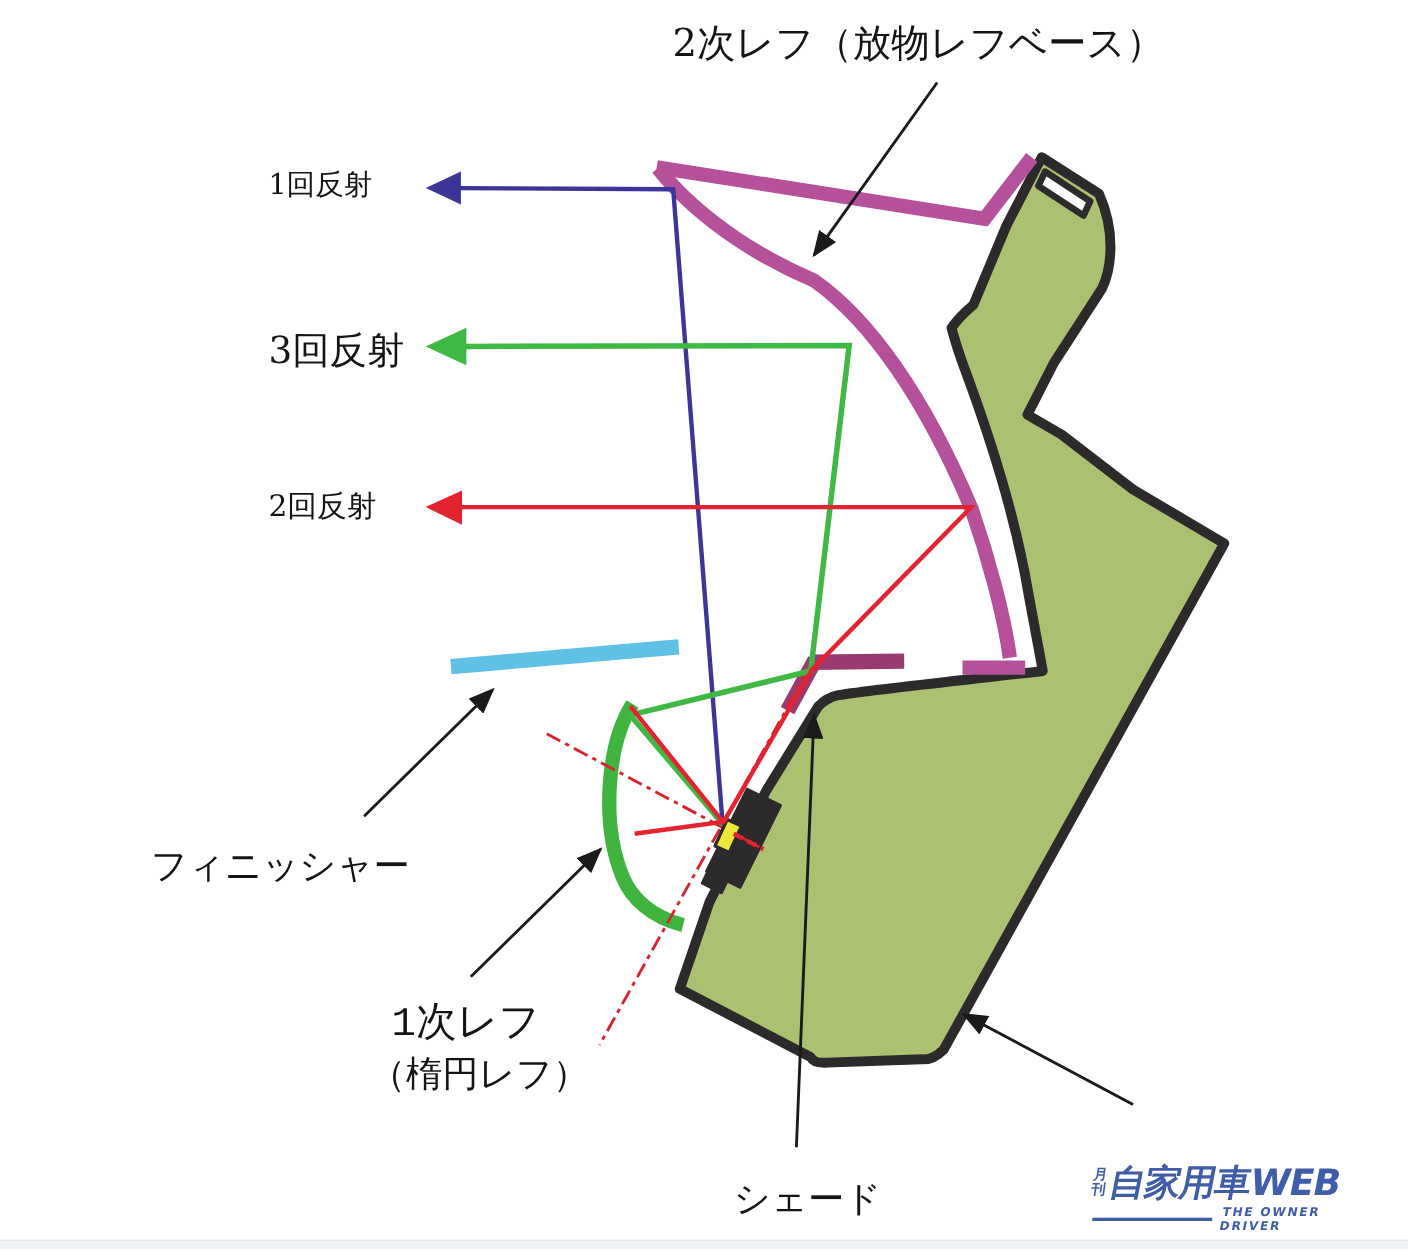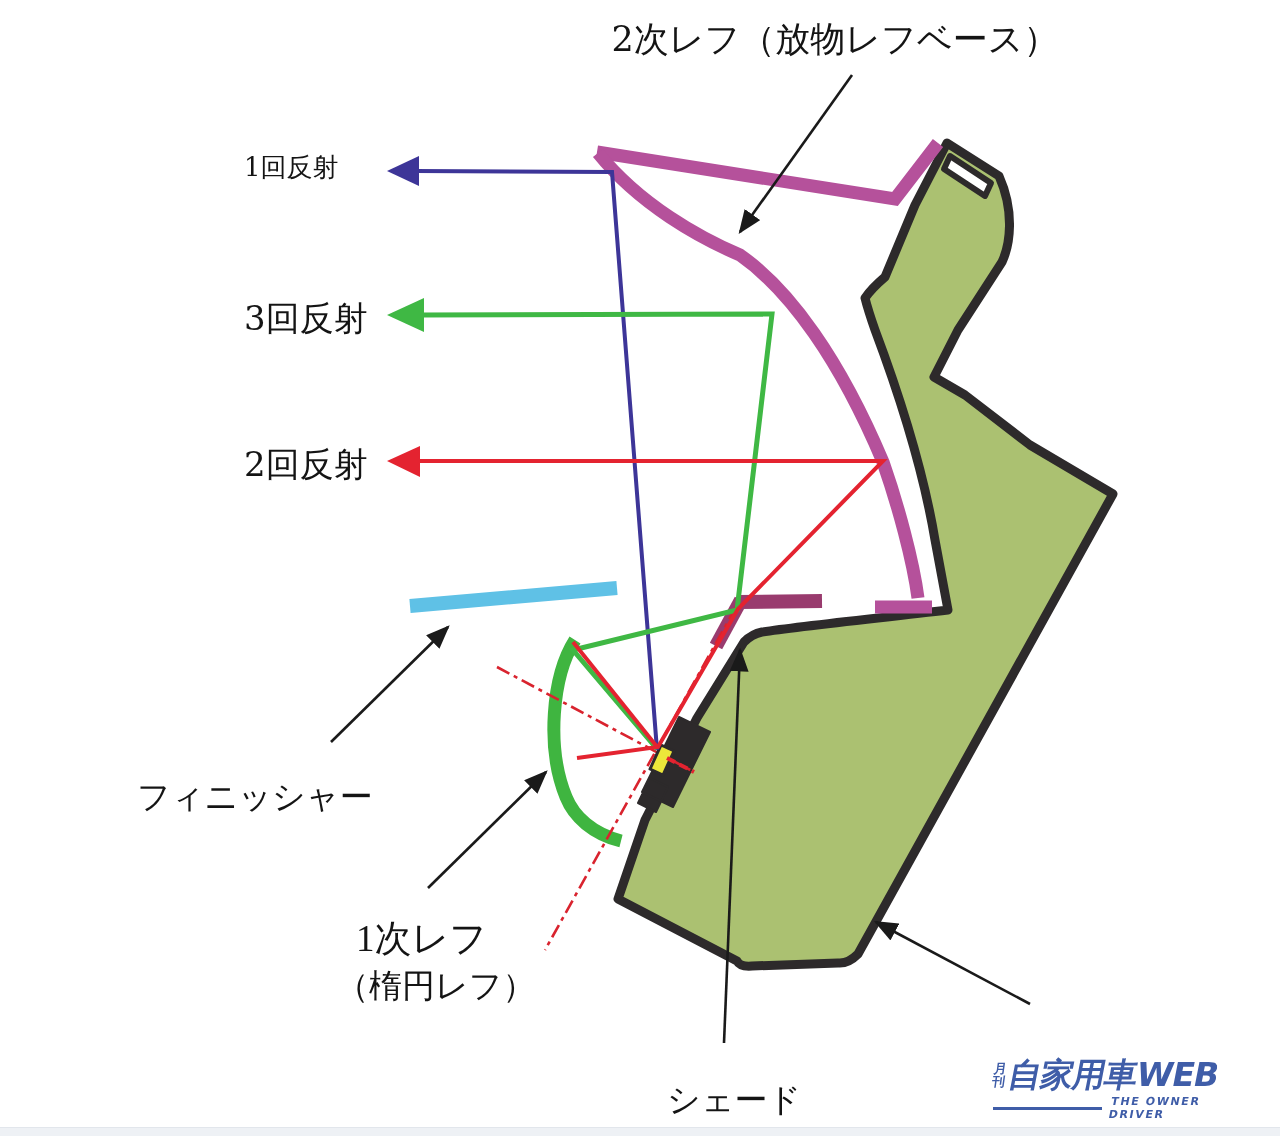--- a/index.html
+++ b/index.html
@@ -5,25 +5,25 @@
   html,body{margin:0;padding:0;background:#fff;}
   #canvas{
     position:relative;width:1280px;height:1136px;background:#fff;overflow:hidden;
     font-family:"DejaVu Sans","Liberation Sans",sans-serif;
   }
   svg{position:absolute;left:0;top:0;}
   .lbl{
     position:absolute;color:#141414;white-space:nowrap;
     font-family:"DejaVu Serif","Liberation Serif",serif;
   }
-  .lbl.gothic{font-family:Liberation Serif, serif;margin-top:10px;}
+  .lbl.gothic{font-family:Liberation Mono, monospace;}
   .t-title{left:595px;top:16px;width:480px;text-align:center;font-size:35px;}
   .t-ref1{left:244px;top:150px;font-size:26px;}
   .t-ref3{left:244px;top:296px;font-size:34px;}
-  .t-ref2{left:244px;top:442px;font-size:34px;}
+  .t-ref2{left:244px;top:442px;font-size:27px;}
   .t-finisher{left:137px;top:765px;font-size:33px;}
   .t-prim1{left:356px;top:904px;font-size:37px;}
   .t-prim2{left:336px;top:954px;font-size:33px;}
   .t-shade{left:667px;top:1068px;font-size:33px;}
   .t-heatsink{left:866px;top:994px;font-size:33px;}
 
   
   .heatsink{fill:var(--heatsink-fill);stroke:var(--outline);stroke-width:9;stroke-linejoin:round;}
   .notch{fill:#ffffff;stroke:var(--outline);stroke-width:6;stroke-linejoin:round;}
   .module{fill:var(--outline);stroke:var(--outline);stroke-width:2;stroke-linejoin:round;}

